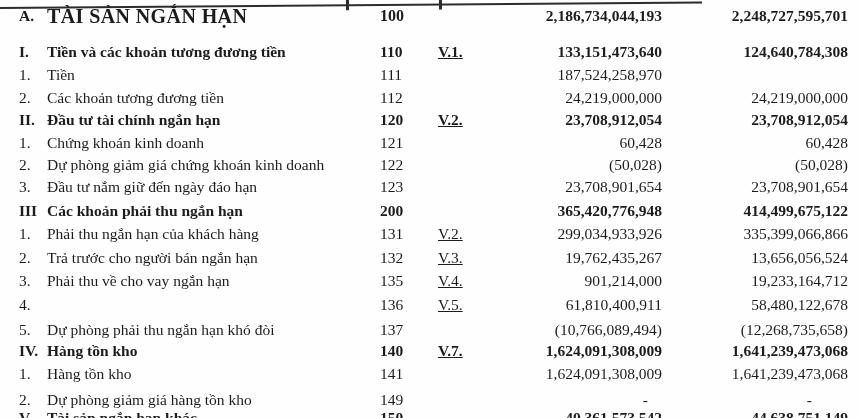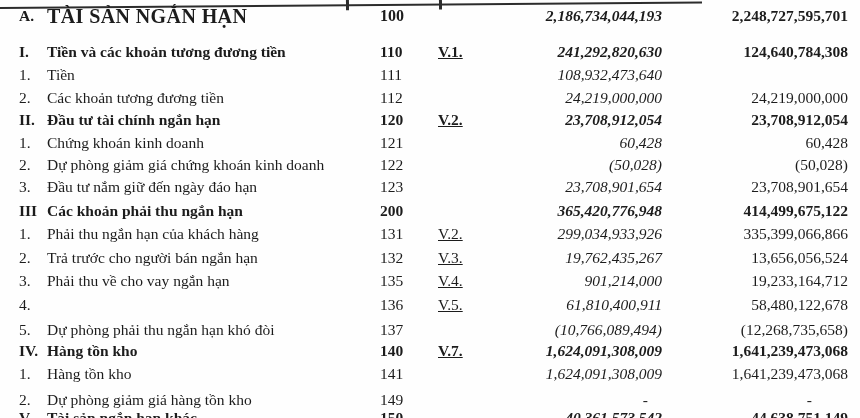--- a/index.html
+++ b/index.html
@@ -17,21 +17,21 @@
   .tick1{left:346px;top:-6px;height:12px;}
   .tick2{left:439px;top:-9px;height:15px;}
   
   .row{position:absolute;left:0;width:860px;height:20px;
        font-size:15.5px;line-height:20px;white-space:nowrap;}
   .row span{position:absolute;top:0;}
   .marker{left:19px;}
   .label{left:47px;}
   .code{left:380px;}
   .note{left:438px;text-decoration:underline;}
-  .v1{left:428px;width:234px;text-align:right;font-style:italic;}
+  .v1{left:428px;width:234px;text-align:right;}
   .v2{left:664px;width:184px;text-align:right;}
   .bold{font-weight:bold;}
   .row-a .label{font-size:20px;letter-spacing:.4px;}
   .row-a .code{font-size:16px;}
   .dash .v1{width:220px;}
   .dash .v2{width:148px;}
 </style>
 </head>
 <body>
 
@@ -50,30 +50,30 @@
     <span class="note"></span>
     <span class="v1">2,186,734,044,193</span>
     <span class="v2">2,248,727,595,701</span>
   </div>
 
   <div class="row bold" style="top:42px">
     <span class="marker">I.</span>
     <span class="label">Tiền và các khoản tương đương tiền</span>
     <span class="code">110</span>
     <span class="note">V.1.</span>
-    <span class="v1">241,292,820,630</span>
+    <span class="v1">133,151,473,640</span>
     <span class="v2">124,640,784,308</span>
   </div>
 
   <div class="row" style="top:65px">
     <span class="marker">1.</span>
     <span class="label">Tiền</span>
     <span class="code">111</span>
     <span class="note"></span>
-    <span class="v1">108,932,473,640</span>
+    <span class="v1">187,524,258,970</span>
   </div>
 
   <div class="row" style="top:88px">
     <span class="marker">2.</span>
     <span class="label">Các khoản tương đương tiền</span>
     <span class="code">112</span>
     <span class="note"></span>
     <span class="v1">24,219,000,000</span>
     <span class="v2">24,219,000,000</span>
   </div>

